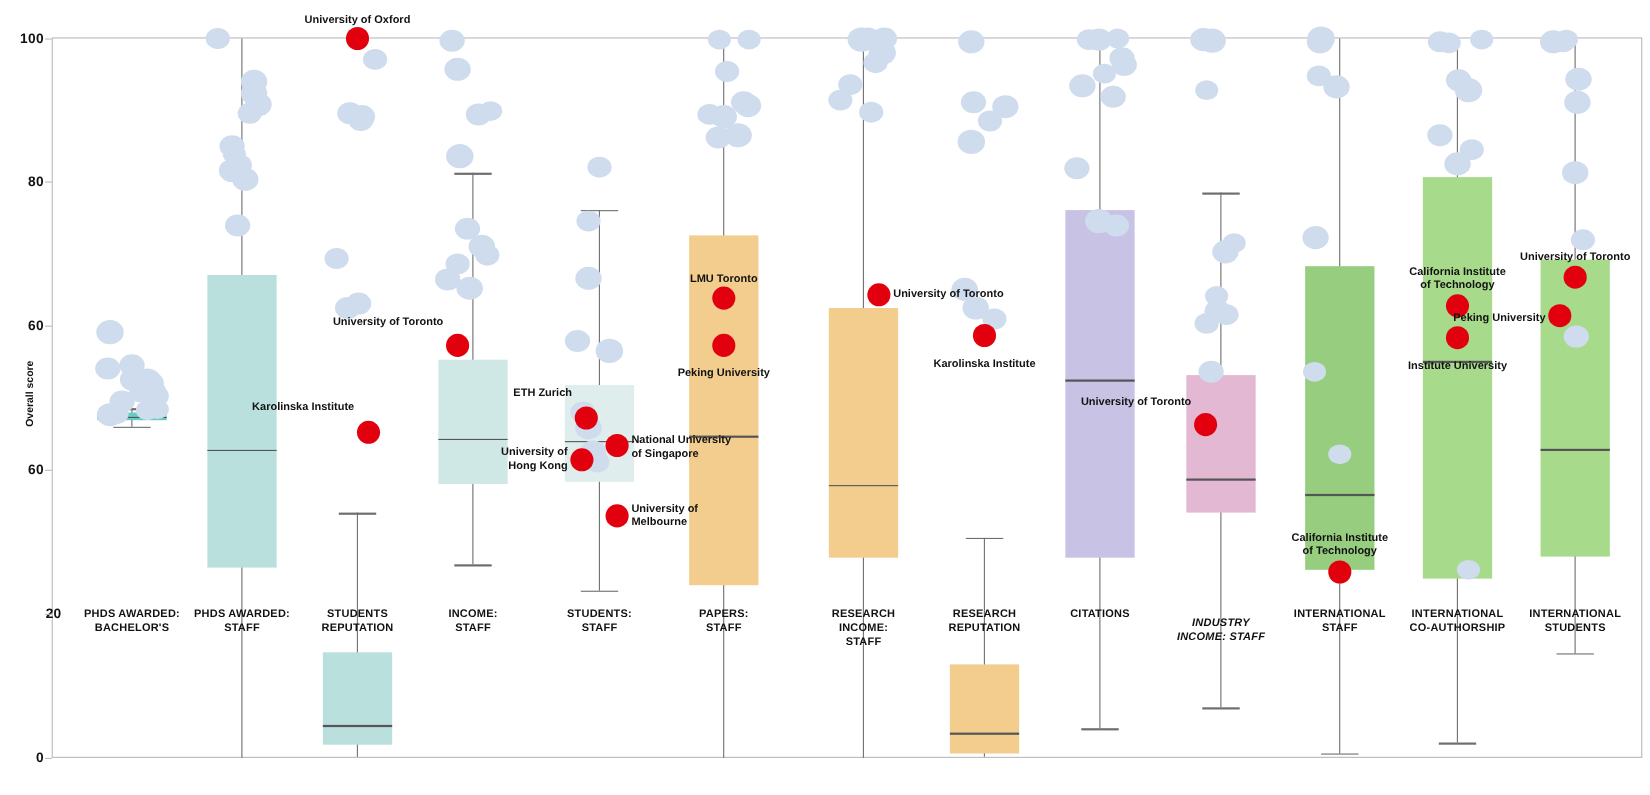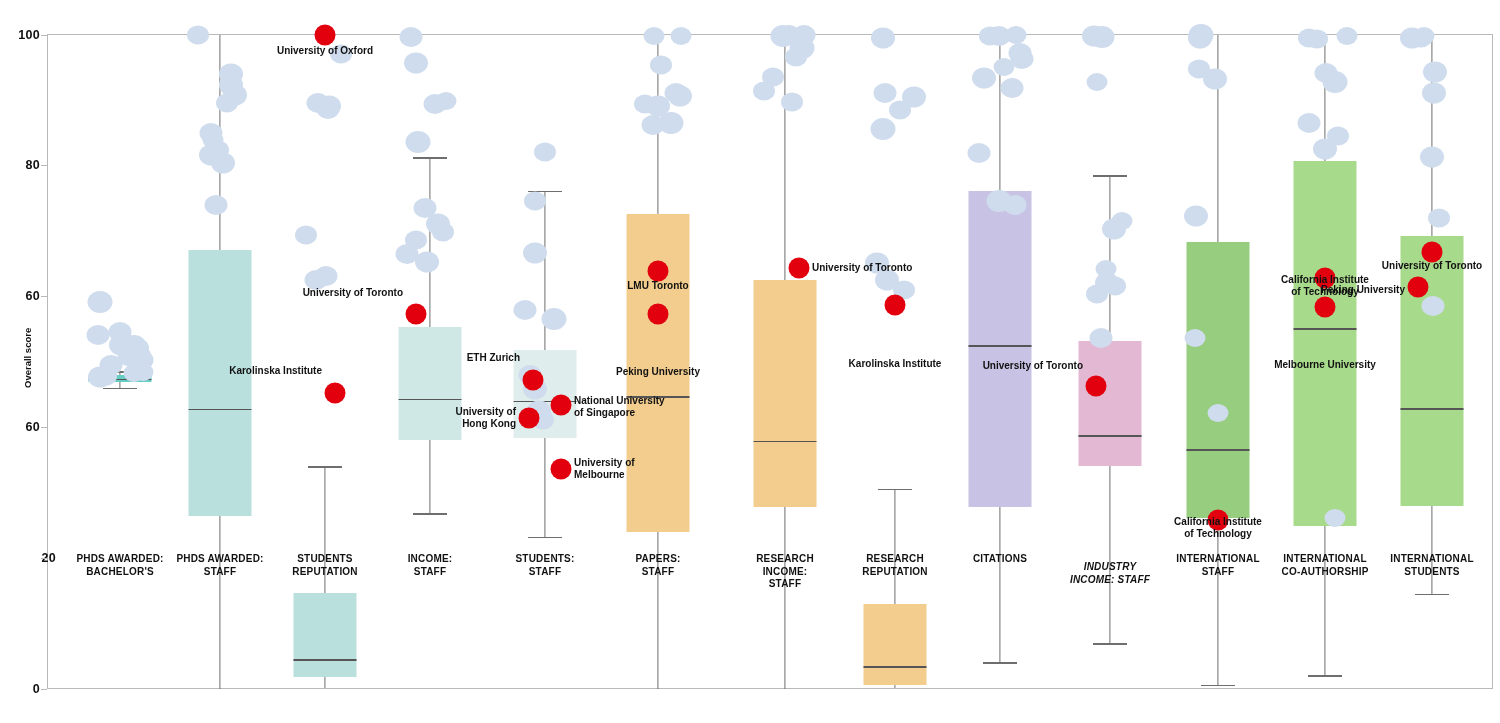--- a/index.html
+++ b/index.html
@@ -27,21 +27,21 @@
   .cat-label{position:absolute;left:50%;transform:translateX(-50%);
              font-size:10px;font-weight:bold;color:#111;text-align:center;
              white-space:nowrap;line-height:1.25;letter-spacing:.2px;}
 
   .dot{position:absolute;border-radius:50%;background:#cfdced;
        transform:translate(-50%,-50%);}
   .hl-dot{position:absolute;border-radius:50%;background:#e2000f;
           width:21px;height:21px;transform:translate(-50%,-50%);}
   .hl-label{position:absolute;font-size:10px;font-weight:bold;color:#111;
             line-height:1.2;white-space:nowrap;}
-  .hl-label.c{text-align:center;transform:translateX(-50%);margin-top:32px;}
+  .hl-label.c{text-align:center;transform:translateX(-50%);}
 </style>
 </head>
 <body>
 
 <div id="stage">
 
   <div class="plot-frame"></div>
 
   <div id="yaxis">
       <div class="ytick-label" style="left: 0px; top: 27.5px;">100</div>
@@ -300,18 +300,18 @@
     <div class="hl-label" style="text-align: left; left: 812px; top: 261.978px;">University of Toronto</div>
     <div class="hl-dot" style="left: 895px; top: 304.602px;"></div>
     <div class="hl-label c" style="left: 895px; text-align: center; top: 325.602px;">Karolinska Institute</div>
     <div class="hl-dot" style="left: 1096px; top: 385.698px;"></div>
     <div class="hl-label" style="text-align: right; right: 417px; top: 359.698px;">University of Toronto</div>
     <div class="hl-dot" style="left: 1218px; top: 519.768px;"></div>
     <div class="hl-label c" style="left: 1218px; text-align: center; top: 483.768px;">California Institute<br>of Technology</div>
     <div class="hl-dot" style="left: 1325px; top: 278.442px;"></div>
     <div class="hl-label c" style="left: 1325px; text-align: center; top: 242.442px;">California Institute<br>of Technology</div>
     <div class="hl-dot" style="left: 1325px; top: 306.564px;"></div>
-    <div class="hl-label c" style="left: 1325px; text-align: center; top: 326.564px;">Melbourne University</div>
+    <div class="hl-label c" style="left: 1325px; text-align: center; top: 326.564px;">Institute University</div>
     <div class="hl-dot" style="left: 1432px; top: 251.628px;"></div>
     <div class="hl-label c" style="left: 1432px; text-align: center; top: 227.628px;">University of Toronto</div>
     <div class="hl-dot" style="left: 1418px; top: 286.944px;"></div>
     <div class="hl-label" style="text-align: right; right: 95px; top: 283.944px;">Peking University</div>
   </div>
 
 </body></html>

